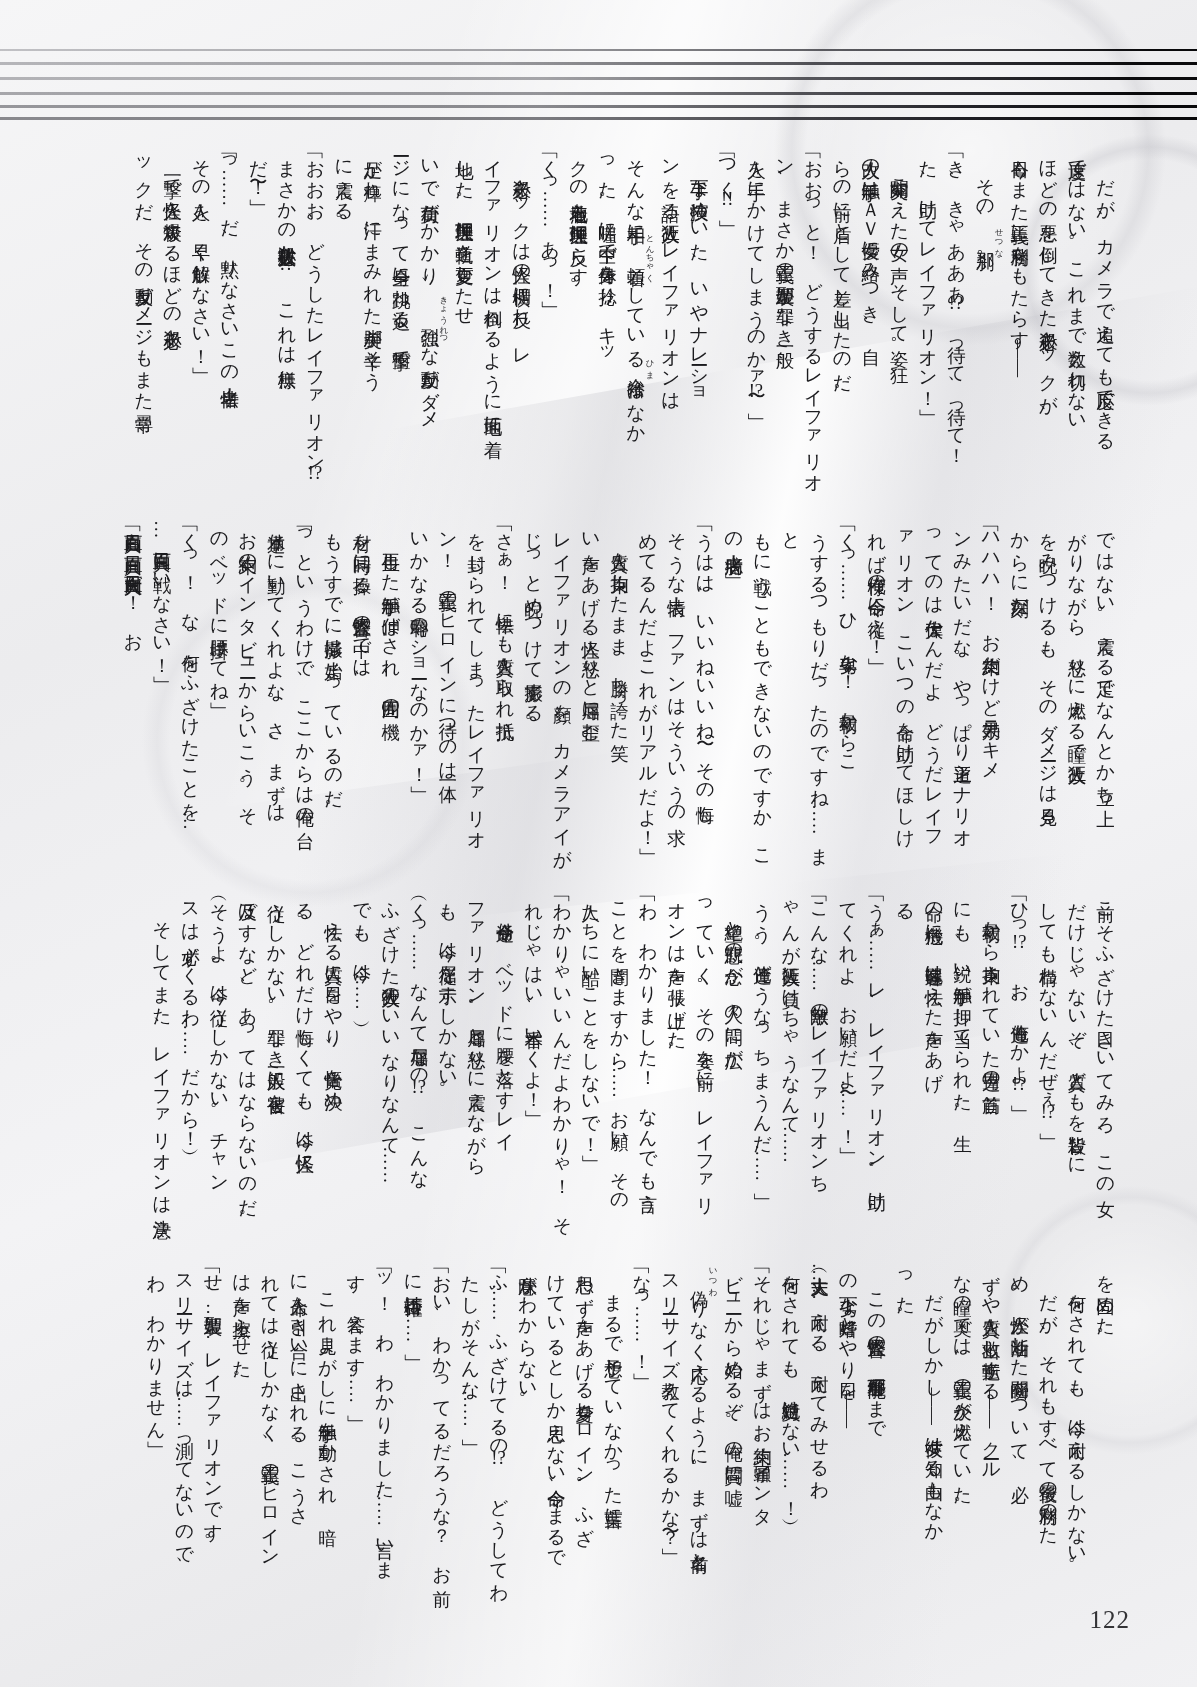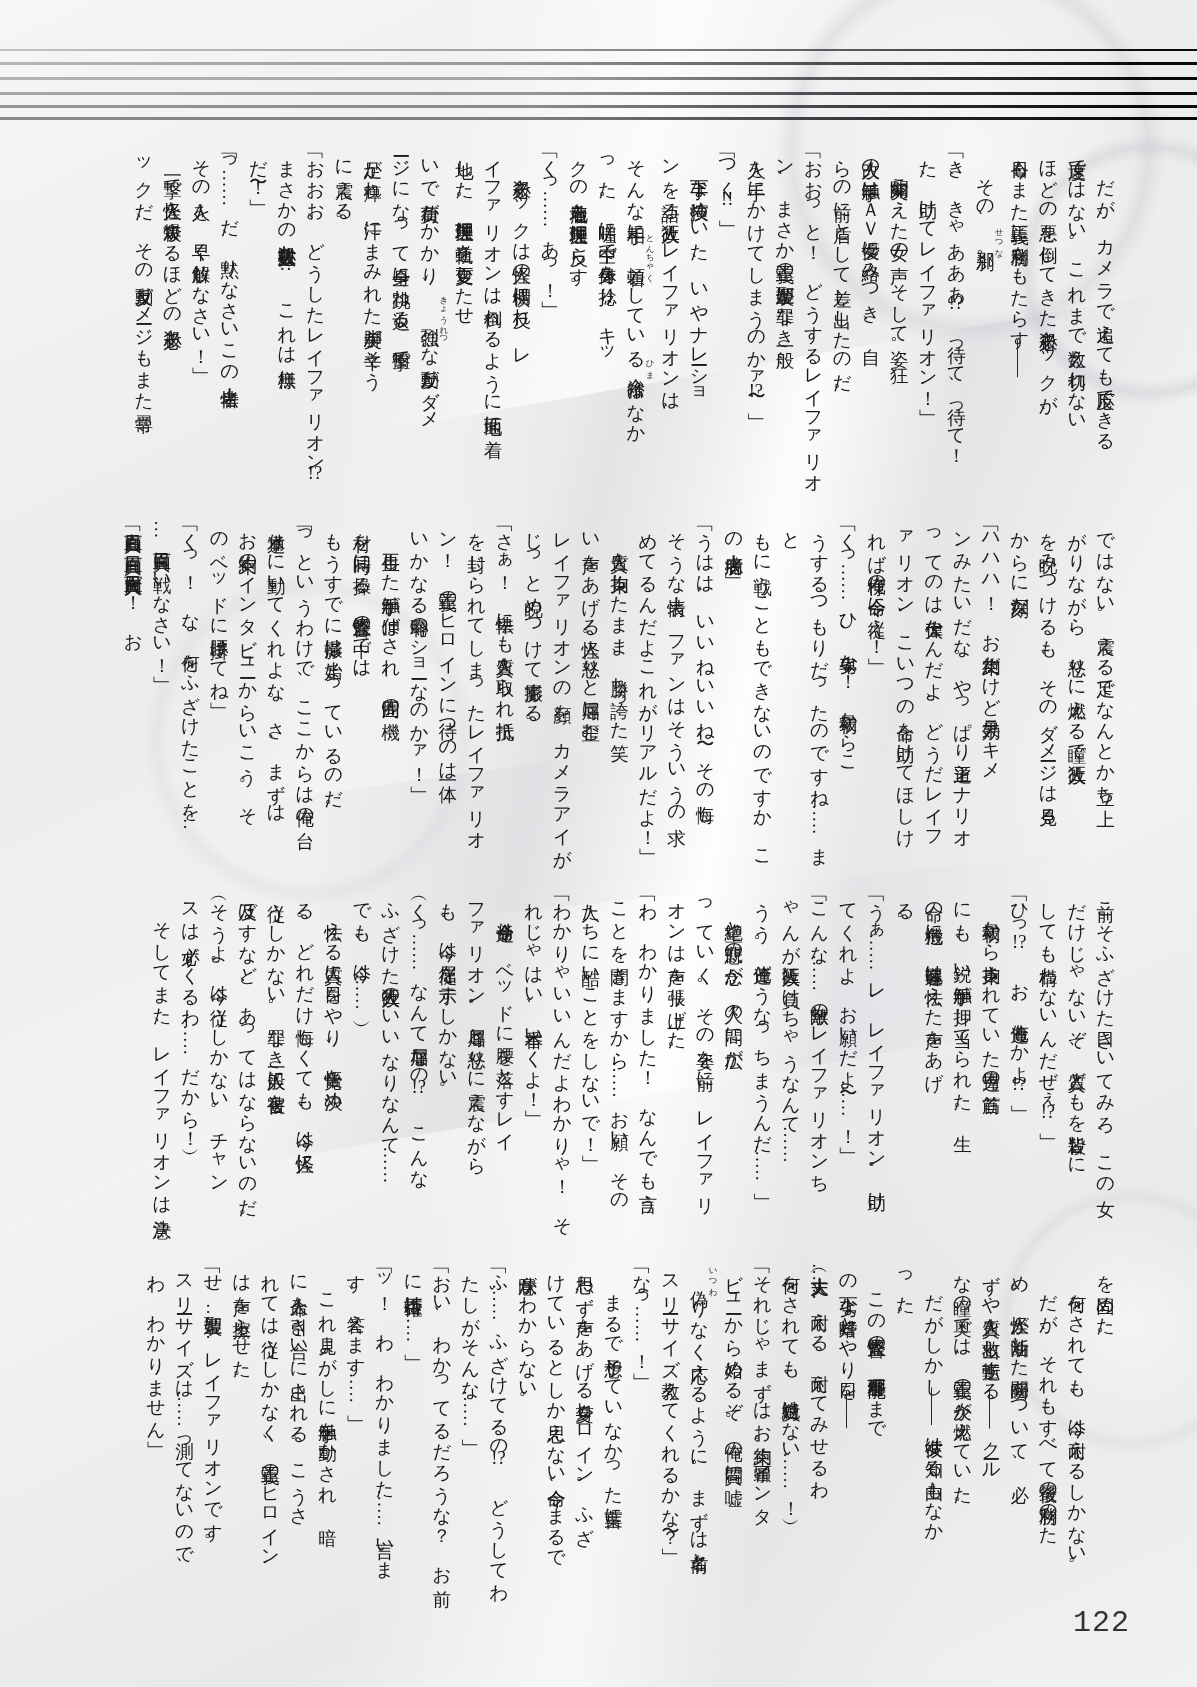--- a/index.html
+++ b/index.html
@@ -36,21 +36,21 @@
     font-size:18.5px;line-height:28.6px;letter-spacing:.2px;color:#1b1b1e;
     text-rendering:optimizeLegibility;}
   .band.b0{top:147px}.band.b1{top:520px}.band.b2{top:890px}.band.b3{top:1262px}
   .tcol{display:block;}
   .tcol.ind{padding-top:18.5px;}
   .tcy{text-combine-upright:all;-webkit-text-combine:horizontal;}
   ruby{ruby-align:center;}
   rt{font-size:8.5px;letter-spacing:0;color:#2a2a2d;}
   
   .page-number{position:absolute;top:1606px;left:1040px;width:90px;text-align:right;
-    font-family:Liberation Mono, monospace;font-size:30px;color:#333336;letter-spacing:1px;}
+    font-family:Liberation Serif, serif;font-size:25px;color:#333336;letter-spacing:1px;}
 </style>
 </head>
 <body>
 
 <div class="page">
   <div class="sw sw1"></div>
   <div class="sw sw2"></div>
   <div class="sw sw3"></div>
   <div class="sw circ1"></div>
   <div class="sw circ2"></div>

